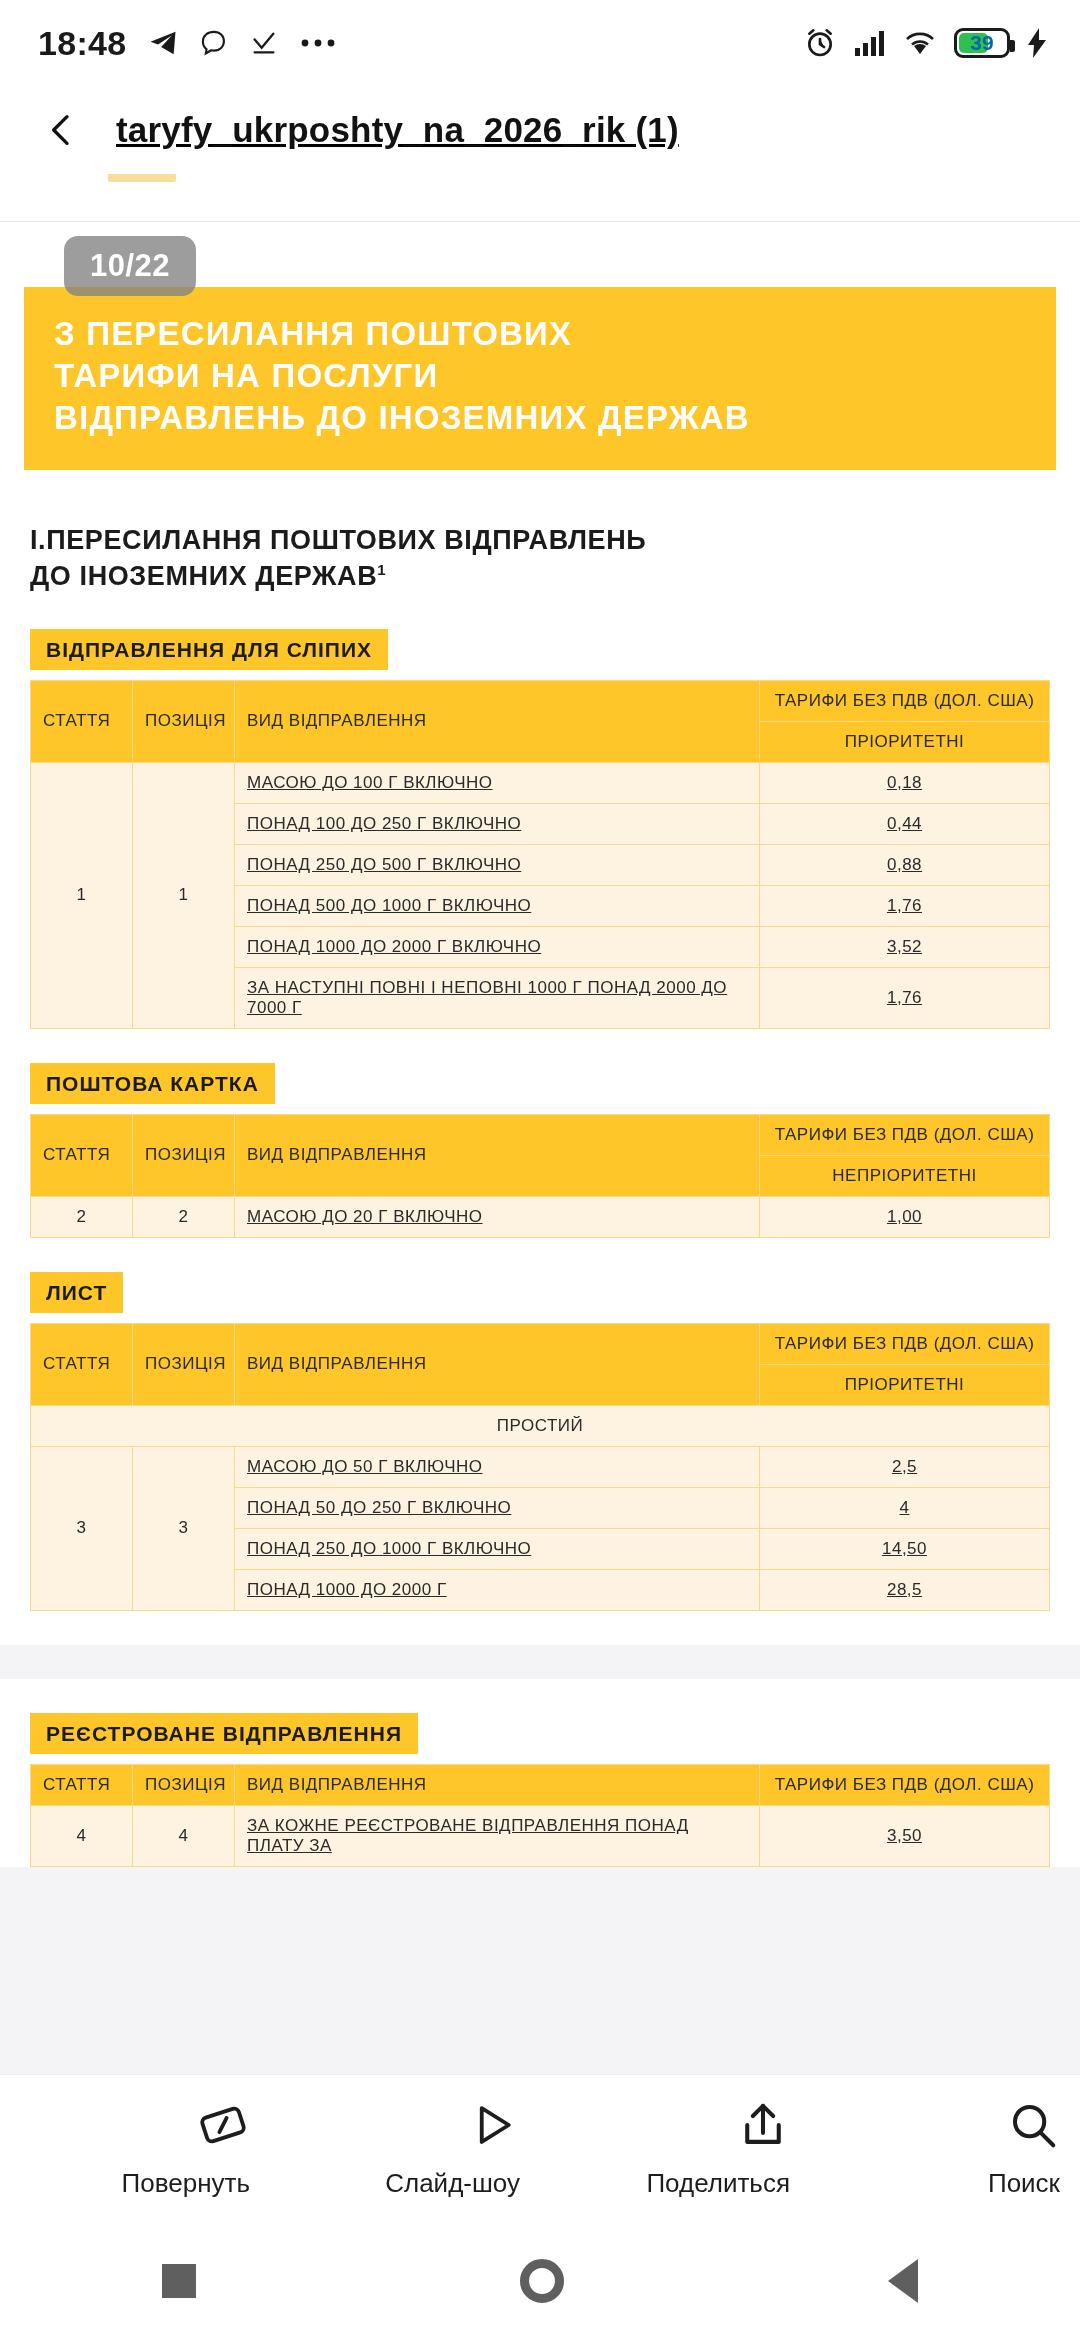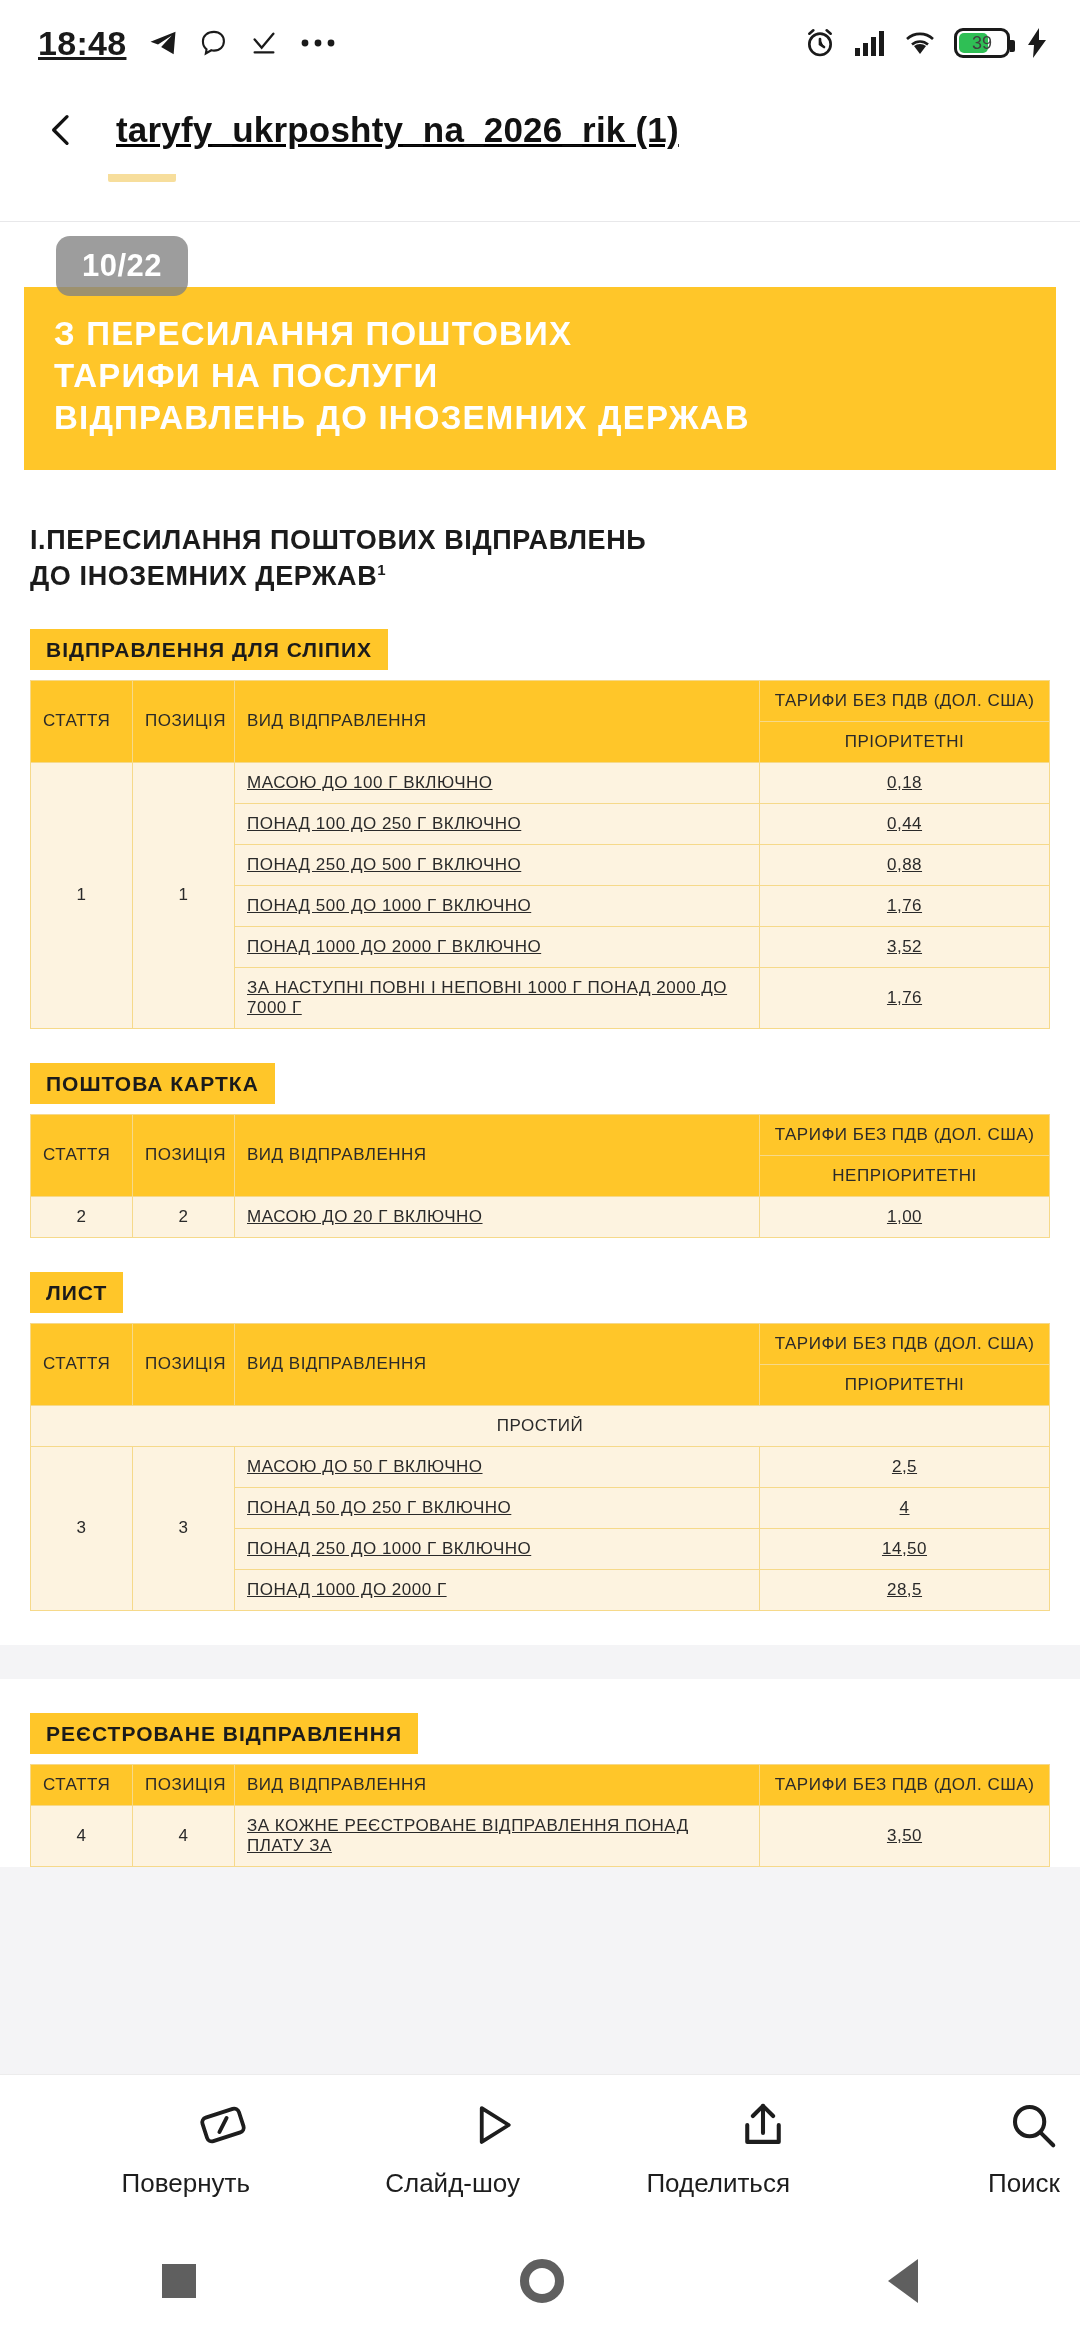--- a/index.html
+++ b/index.html
@@ -12,37 +12,37 @@
   .screen { position: relative; width: 1080px; height: 2340px; background:#fff; display:flex; flex-direction:column; }
 
   
   .statusbar {
     height: 86px; flex: 0 0 86px;
     display: flex; align-items: center; justify-content: space-between;
     padding: 0 34px 0 38px;
     background: #fff;
   }
   .sb-left { display:flex; align-items:center; gap: 22px; }
-  .sb-time { font-size: 34px; font-weight: 600; color: #1a1a1a; letter-spacing:.3px;text-decoration:underline; }
+  .sb-time { font-size: 34px; font-weight: 600; color: #1a1a1a; letter-spacing:.3px; }
   .sb-right { display:flex; align-items:center; gap: 18px; }
   .sb-icon { display:flex; align-items:center; justify-content:center; color:#1a1a1a; }
   .battery {
     width: 56px; height: 30px; border: 3px solid #1a1a1a; border-radius: 9px;
     position: relative; display:flex; align-items:center; justify-content:center;
     background: #fff;
   }
   .battery::after {
     content:""; position:absolute; right:-8px; top:9px; width:5px; height:12px;
     background:#1a1a1a; border-radius:0 2px 2px 0;
   }
   .battery .fill {
     position:absolute; left:2px; top:2px; bottom:2px; width:58%;
     background:#2fbf55; border-radius:5px;
   }
-  .battery .num { position:relative; font-size:18px; font-weight:400; color:#404040; z-index:2; }
+  .battery .num { position:relative; font-size:21px; font-weight:700; color:#0369a1; z-index:2; }
 
   
   .appbar {
     height: 88px; flex: 0 0 88px;
     display:flex; align-items:center; gap: 22px;
     padding: 0 30px;
     background:#fff;
     text-decoration:underline;
   }
   .back-btn { width: 64px; height: 64px; display:flex; align-items:center; justify-content:center; }
@@ -61,21 +61,21 @@
   .page-top-sliver {
     height: 48px; background: #fff; width: 100%;
     border-bottom: 1px solid #e8e8ea;
     position: relative;
   }
   .sliver-mark {
     position:absolute; left: 108px; top: -6px; width: 68px; height: 14px;
     background: #f0c24b; opacity:.55; border-radius: 2px;
   }
   .page-badge {
-    position: absolute; left: 56px; top: 62px; z-index: 20;
+    position: absolute; left: 64px; top: 62px; z-index: 20;
     background: rgba(130,130,130,.78); color:#fff;
     font-size: 31px; font-weight: 600;
     padding: 12px 26px; border-radius: 14px; letter-spacing: .5px;
   }
   .doc-page {
     position:absolute; left: 0; right: 0; top: 48px;
     background: #fff;
     padding: 0 0 0 0;
   }
 

